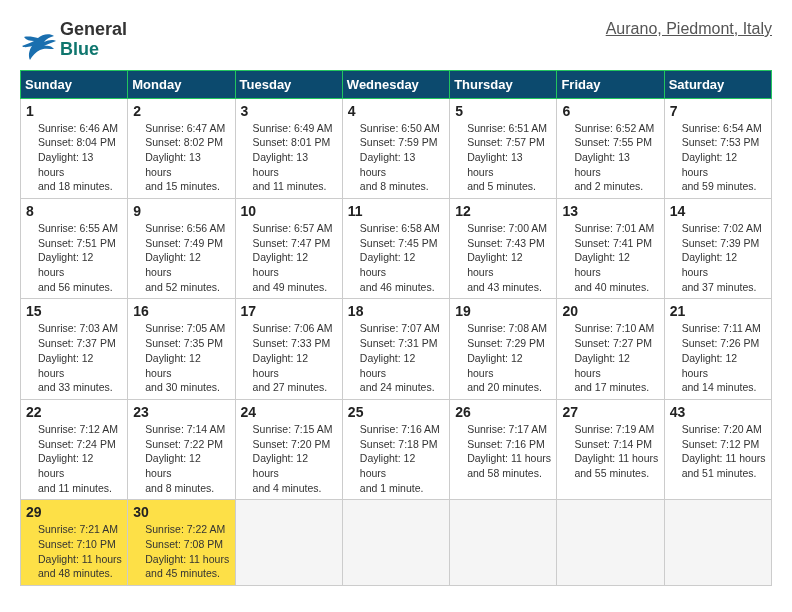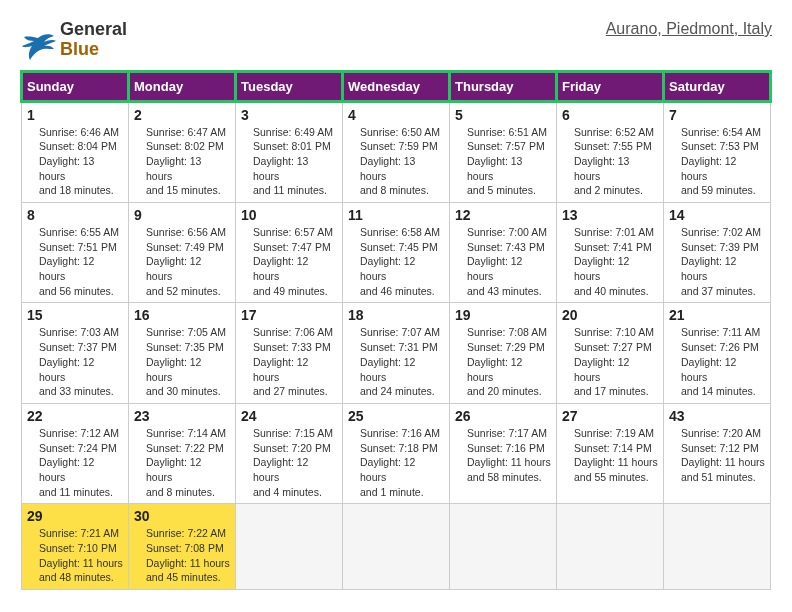--- a/index.html
+++ b/index.html
@@ -43,27 +43,27 @@
       font-size: 16px;
       color: #555;
       text-decoration: underline;
     }
     table {
       width: 100%;
       border-collapse: collapse;
       font-size: 11px;
     }
     thead tr th {
-      background: #701a75;
+      background: #0c4a6e;
       color: #fff;
       padding: 6px 4px;
       text-align: left;
       font-size: 13px;
       font-weight: bold;
-      border: 3px solid #22c55e;
+      border: 1px solid #22c55e;
     }
     tbody tr td {
       border: 1px solid #ccc;
       vertical-align: top;
       padding: 4px 5px;
       height: 80px;
       width: calc(100% / 7);
       background: #fff;
     }
     tbody tr:last-child td {
@@ -89,21 +89,21 @@
 </head>
 <body>
 
 <div class="header">
   <div class="logo">
     <svg class="logo-bird" viewBox="0 0 36 28" xmlns="http://www.w3.org/2000/svg">
       <path d="M18 6 C22 2, 30 1, 34 4 C30 5, 26 7, 24 10 C28 8, 33 7, 36 9 C32 11, 27 12, 24 14 C28 13, 32 14, 34 17 C29 17, 24 16, 20 18 C16 20, 12 24, 10 28 C8 24, 9 18, 12 14 C8 15, 4 16, 2 14 C6 12, 11 11, 14 9 C10 9, 6 8, 4 5 C8 4, 14 5, 18 6Z" fill="#1a6faf"></path>
     </svg>
     <div class="logo-text">
       <div>General</div>
-      <div style="color:#a16207;">Blue</div>
+      <div style="color:#0f766e;">Blue</div>
     </div>
   </div>
   <div class="title-block">
     <div class="subtitle">Aurano, Piedmont, Italy</div>
   </div>
 </div>
 
 <table>
   <thead>
     <tr id="header-row">

